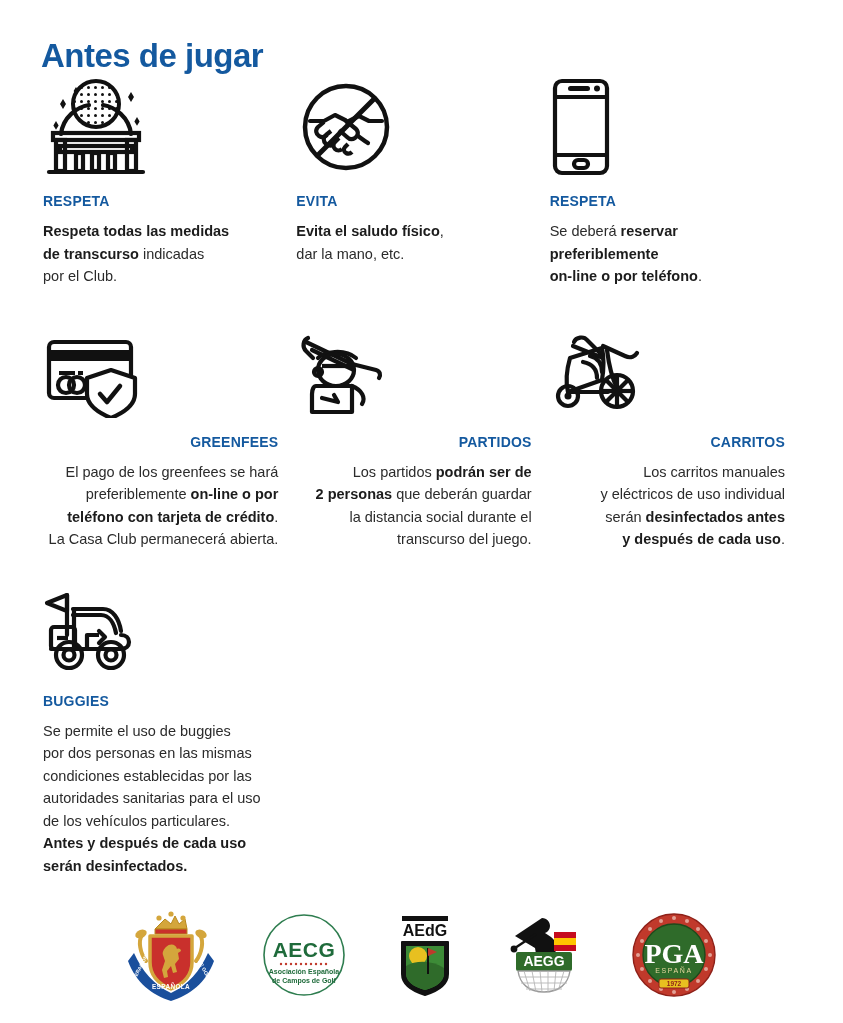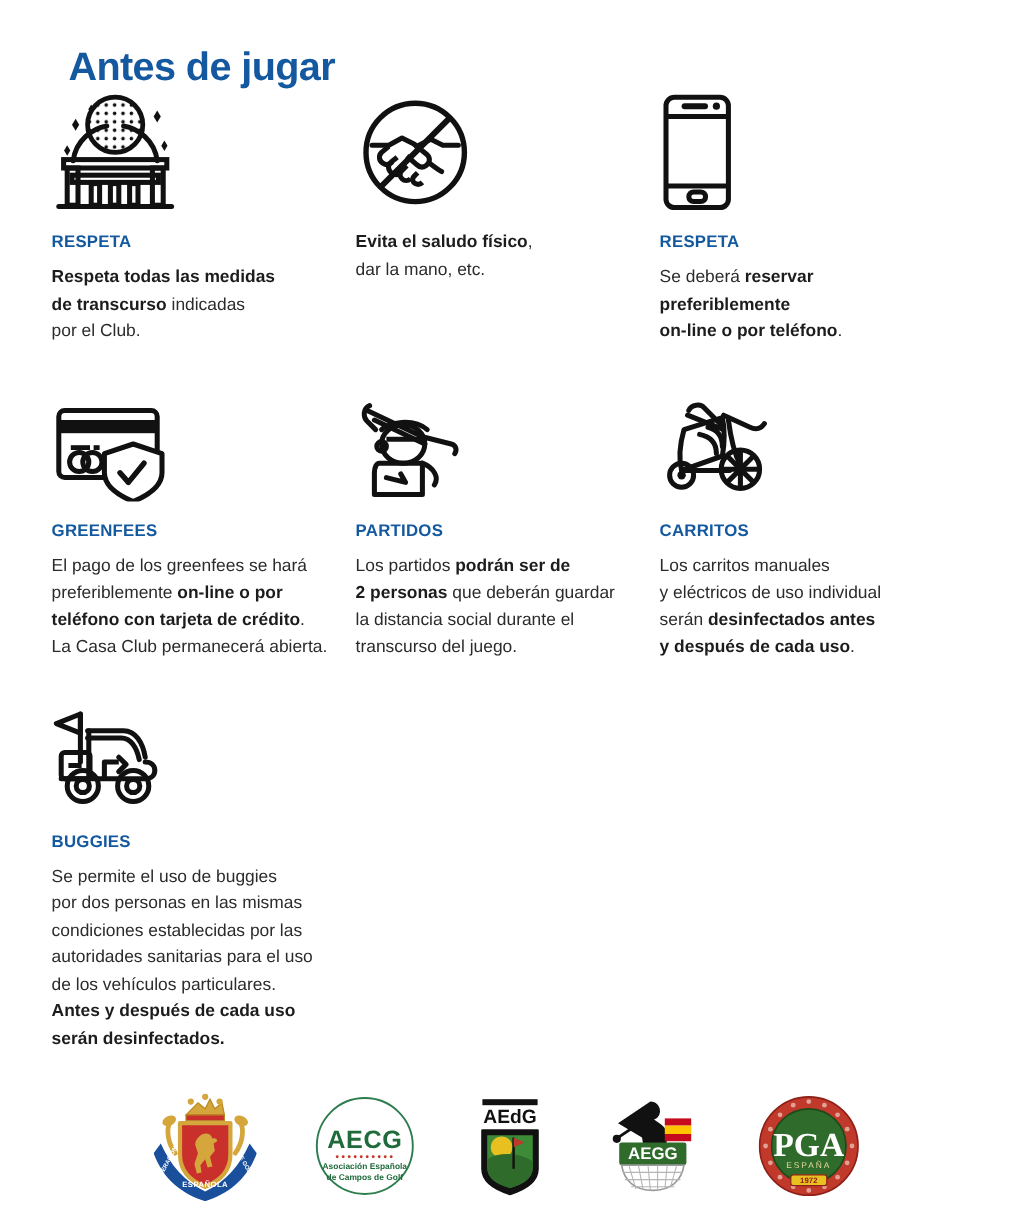--- a/index.html
+++ b/index.html
@@ -13,21 +13,21 @@
   .page {
     position: relative;
     width: 843px;
     height: 1023px;
     background: #ffffff;
   }
 
   
   .page-title {
     position: absolute;
-    left: 57px;
+    left: 41px;
     top: 12px;
     font-size: 33px;
     font-weight: 700;
     letter-spacing: -0.5px;
     color: #14599f;
     line-height: 44px;
   }
 
   
   .grid {
@@ -65,21 +65,21 @@
   .card-body {
     font-size: 14.5px;
     line-height: 22.5px;
     color: #2b2b2b;
     margin: 0;
   }
   .card-body b { font-weight: 700; color: #1c1c1c; }
 
   
   .row-1 { margin-bottom: 32px; }
-  .row-2 { margin-bottom: 28px; }
+  .row-2 { margin-bottom: 28px; text-align: right; }
 
   .row-2 .icon-box { height: 98px; }
   .row-3 .icon-box { height: 98px; }
 
   
   .footer-logos {
     position: absolute;
     left: 0;
     top: 895px;
     width: 843px;
@@ -146,20 +146,21 @@
             <path d="M14 44 h14 l11 -6 10 5" stroke-linecap="round" stroke-linejoin="round"></path>
             <path d="M86 44 h-13 l-10 -5 -12 6" stroke-linecap="round" stroke-linejoin="round"></path>
             <path d="M49 43 l11 9 c3 3 2 7 -1 9 -3 2 -6 1 -8 -1 l-8 -7" stroke-linejoin="round"></path>
             <path d="M28 45 l-6 5 c-3 3 -2 7 1 9 3 2 6 1 8 -1" stroke-linejoin="round"></path>
             <path d="M35 54 l-5 4 c-3 2 -3 6 0 9 3 2 6 2 8 0" stroke-linejoin="round"></path>
             <path d="M43 61 l-4 4 c-2 2 -2 5 0 7 2 2 5 2 7 0" stroke-linejoin="round"></path>
             <path d="M52 67 l-3 3 c-2 2 -1 5 1 6 2 1 4 1 6 -1" stroke-linejoin="round"></path>
             <path d="M62 59 c4 3 8 6 10 7" stroke-linecap="round"></path>
           </svg>
         </div>
+        <h2 class="card-title">EVITA</h2>
         <p class="card-body"><b>Evita el saludo físico</b>,<br>dar la mano, etc.</p>
       </div>
 
       <div class="card">
         <div class="icon-box">
           <svg width="62" height="100" viewBox="0 0 62 100" fill="none" stroke="#111" stroke-width="4.2">
             <rect x="5" y="4" width="52" height="92" rx="7"></rect>
             <line x1="5" y1="20" x2="57" y2="20"></line>
             <line x1="5" y1="78" x2="57" y2="78"></line>
             <rect x="18" y="9" width="22" height="5" rx="2.5" fill="#111" stroke="none"></rect>

